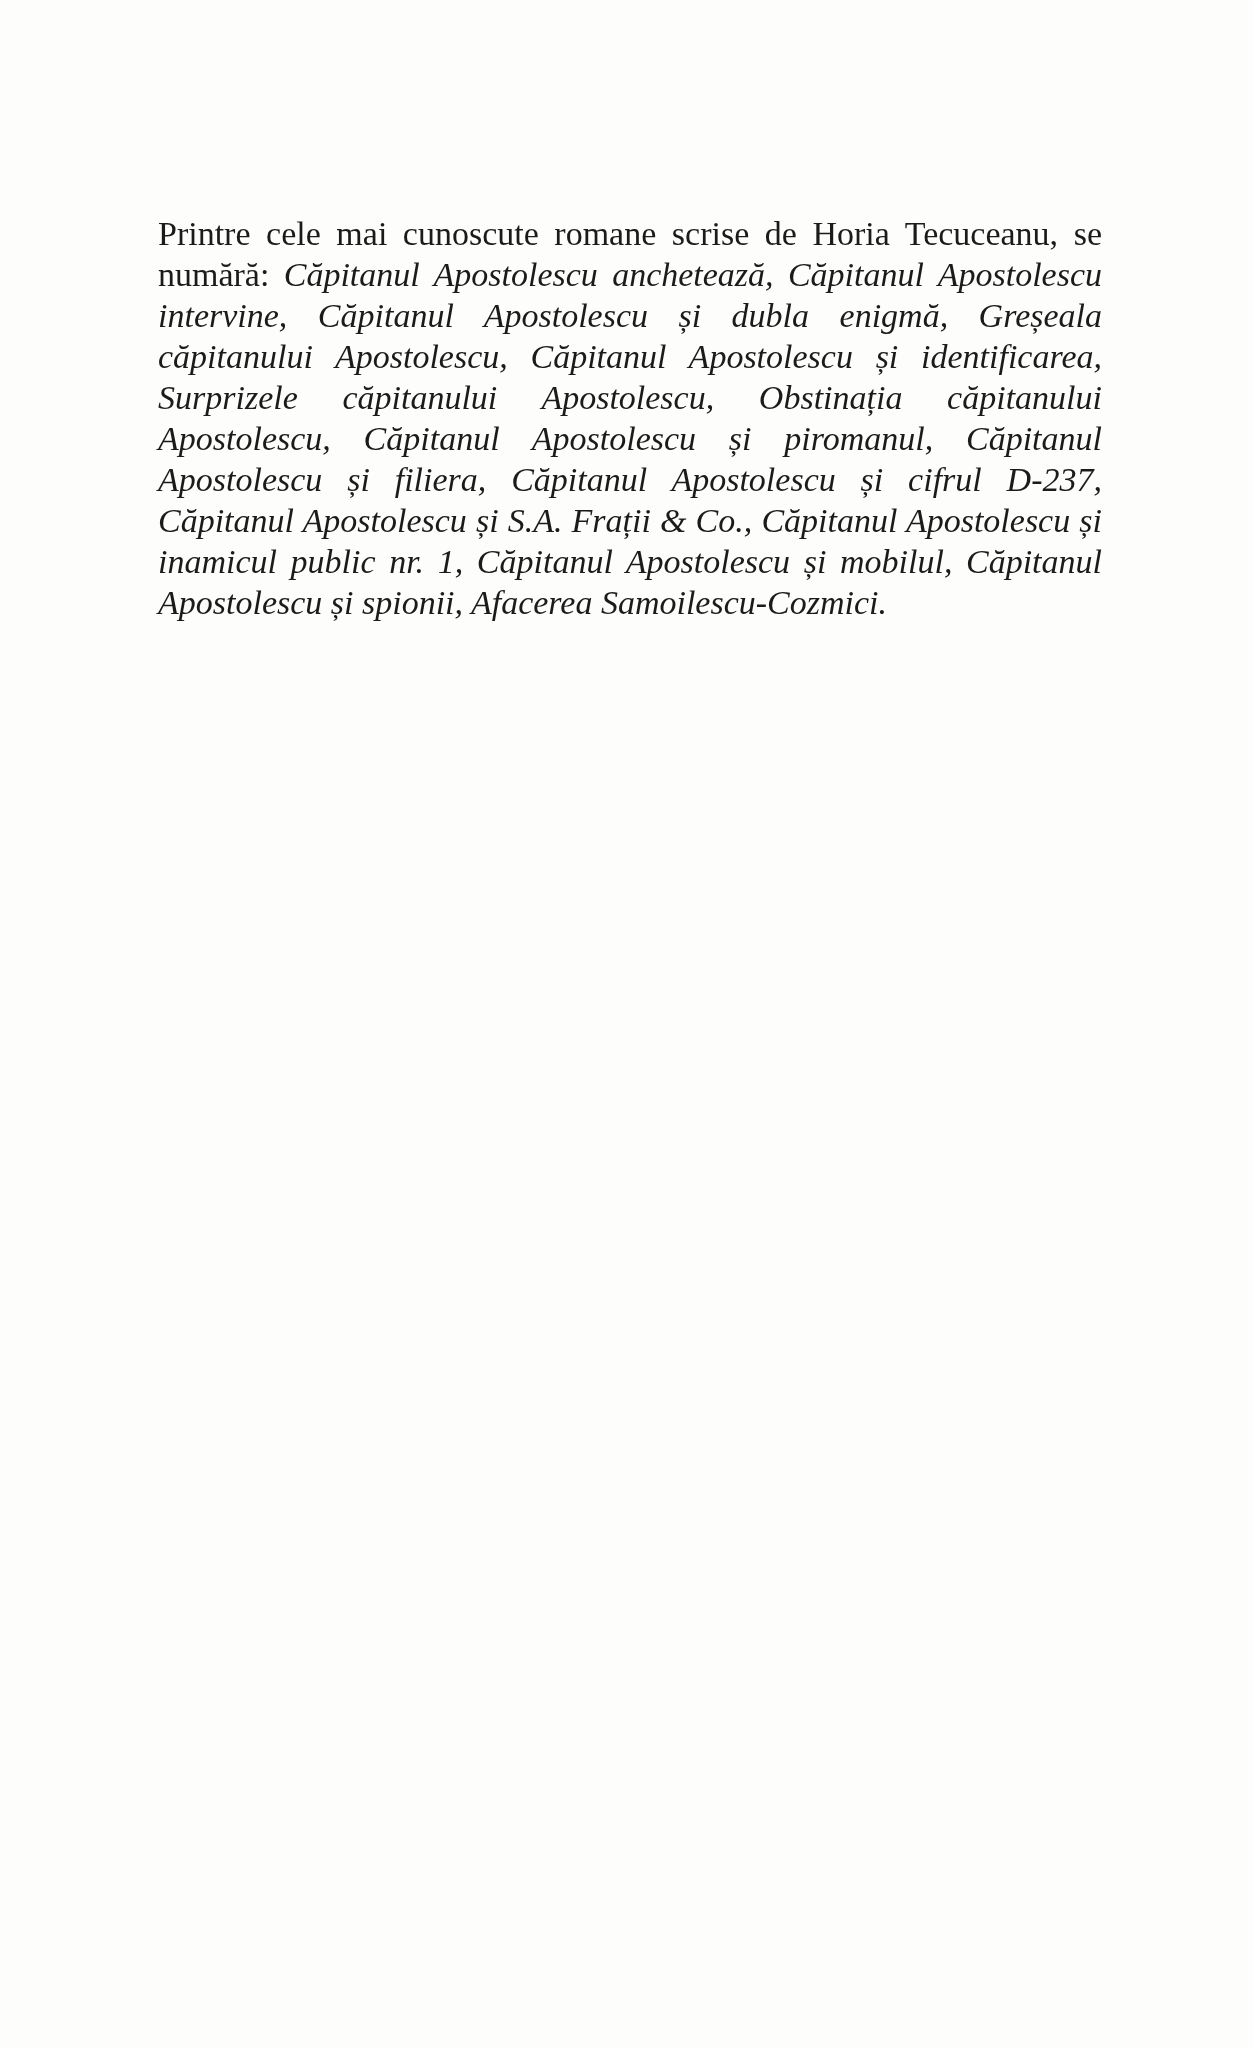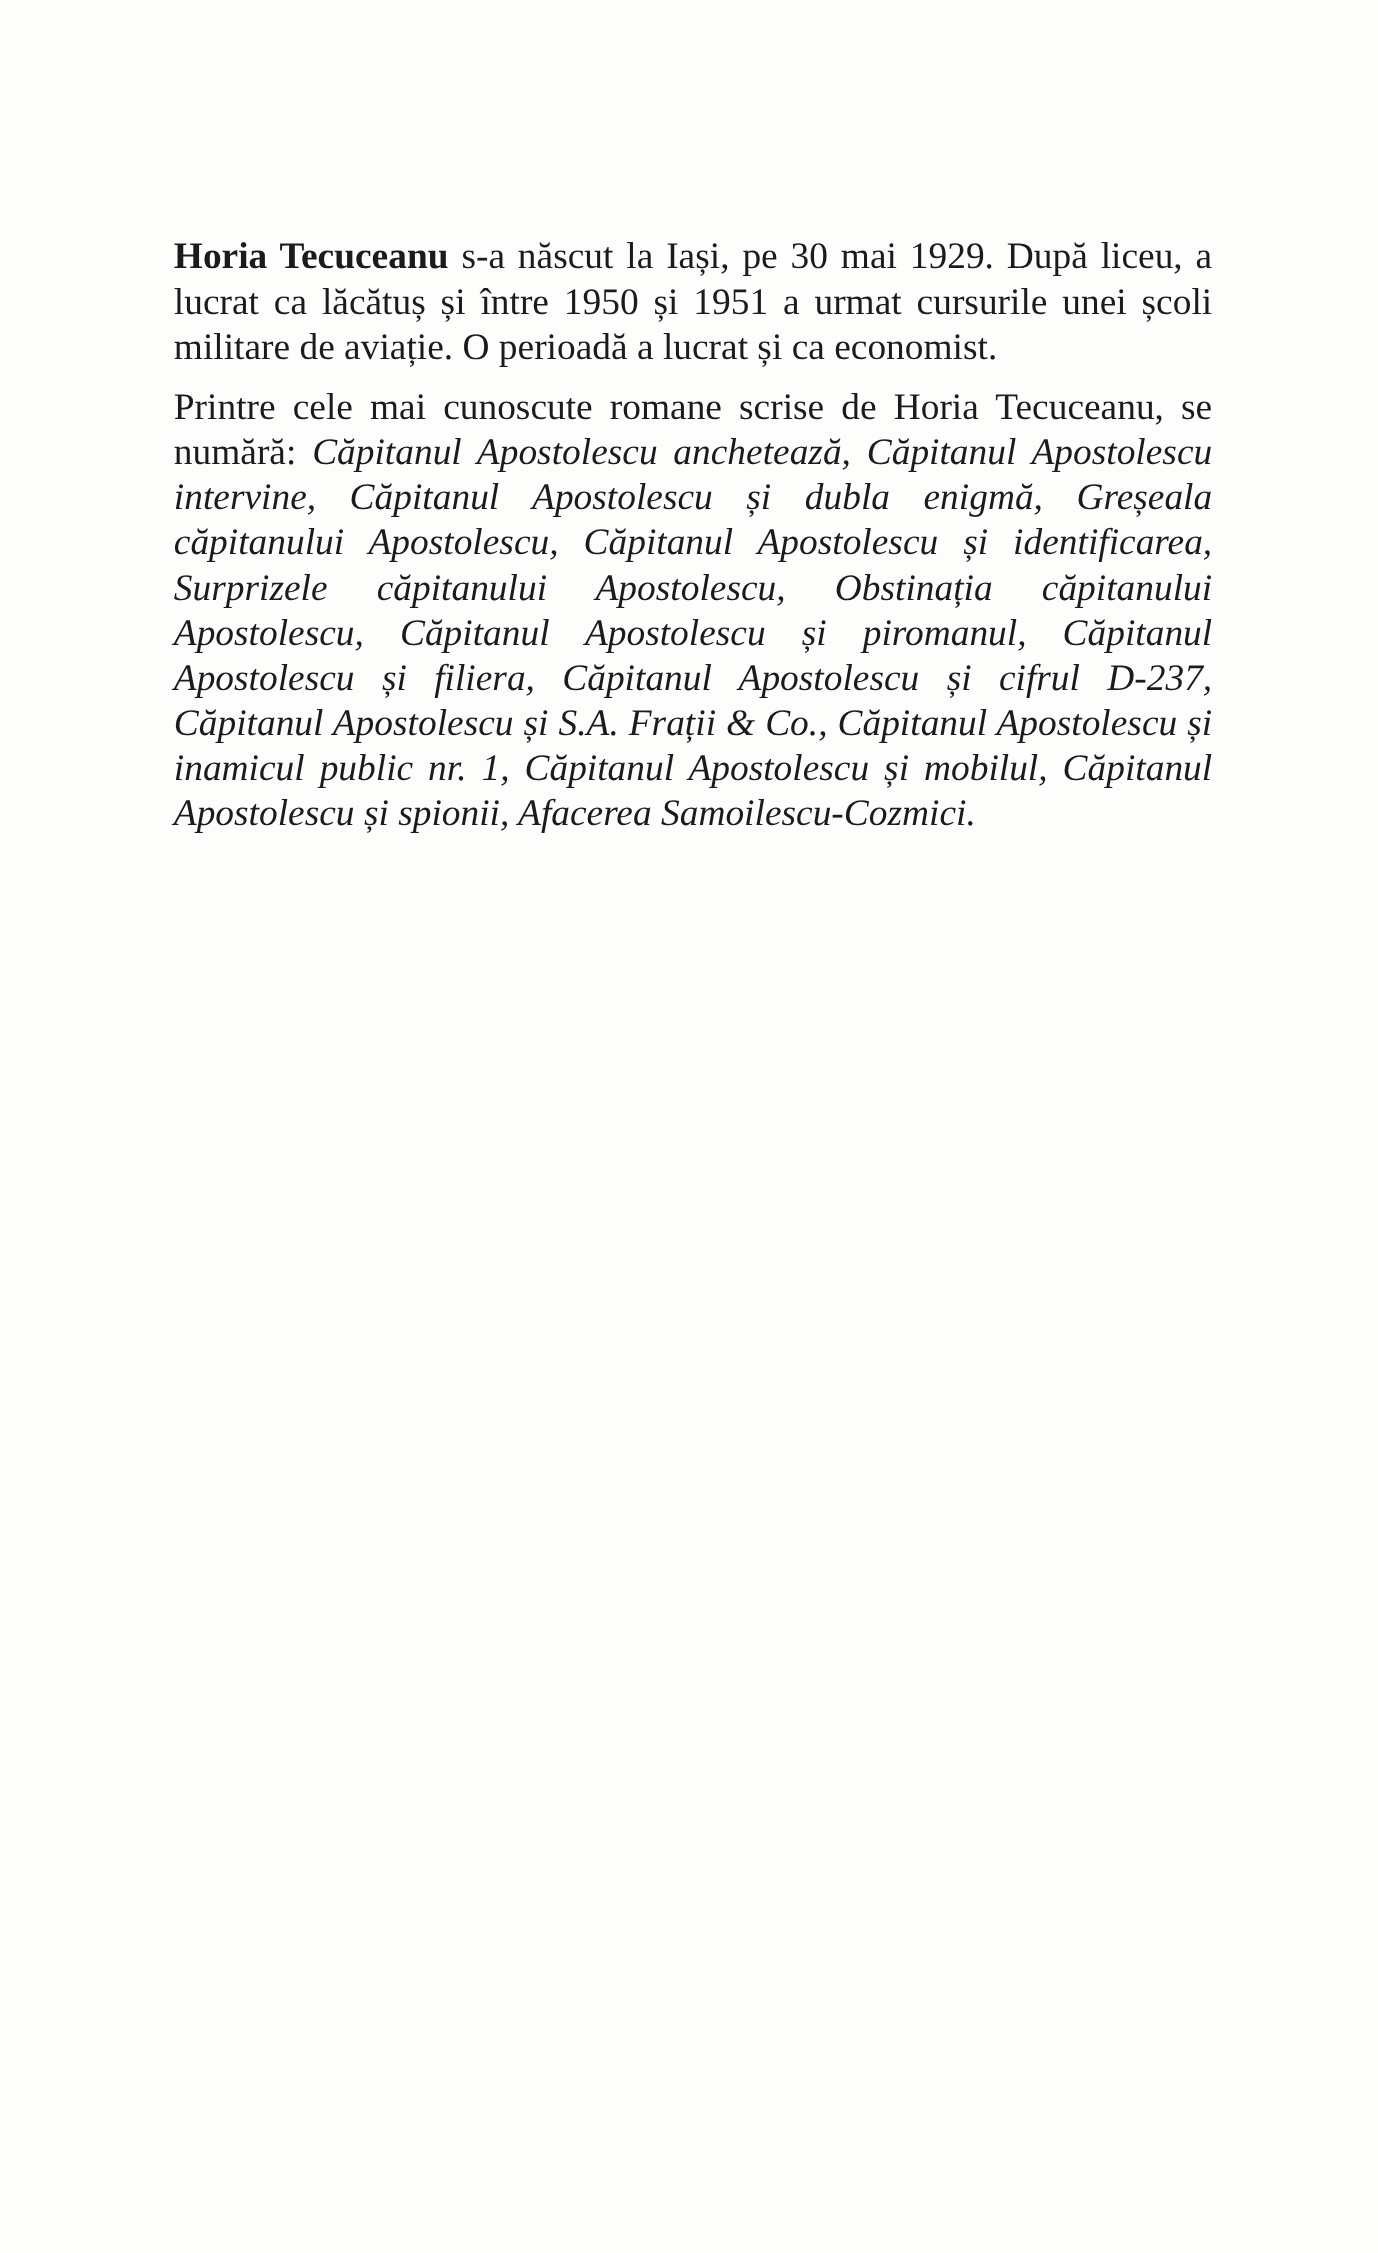--- a/index.html
+++ b/index.html
@@ -53,21 +53,20 @@
     font-weight: normal;
     font-style: italic;
   }
 </style>
 </head>
 <body>
 
 <div class="page">
   <div class="text-block">
 
-    <p><span class="seg-bold">Horia Tecuceanu</span><span class="seg-regular"> s-a născut la Iași, pe 30 mai 1929. După liceu, a lucrat ca lăcătuș și între 1950 și 1951 a urmat cursurile unei școli militare de aviație. O perioadă a lucrat și ca economist.</span></p>
 
 
 
 
     <p><span class="seg-regular">Printre cele mai cunoscute romane scrise de Horia Tecuceanu, se numără: </span><span class="seg-italic">Căpitanul Apostolescu anchetează, Căpitanul Apostolescu intervine, Căpitanul Apostolescu și dubla enigmă, Greșeala căpitanului Apostolescu, Căpitanul Apostolescu și identificarea, Surprizele căpitanului Apostolescu, Obstinația căpitanului Apostolescu, Căpitanul Apostolescu și piromanul, Căpitanul Apostolescu și filiera, Căpitanul Apostolescu și cifrul D-237, Căpitanul Apostolescu și S.A. Frații &amp; Co., Căpitanul Apostolescu și inamicul public nr. 1, Căpitanul Apostolescu și mobilul, Căpitanul Apostolescu și spionii, Afacerea Samoilescu-Cozmici.</span></p>
 
   </div>
 </div>
 
 </body></html>

